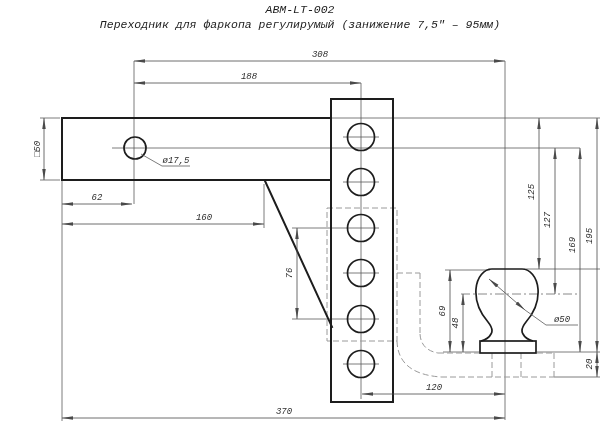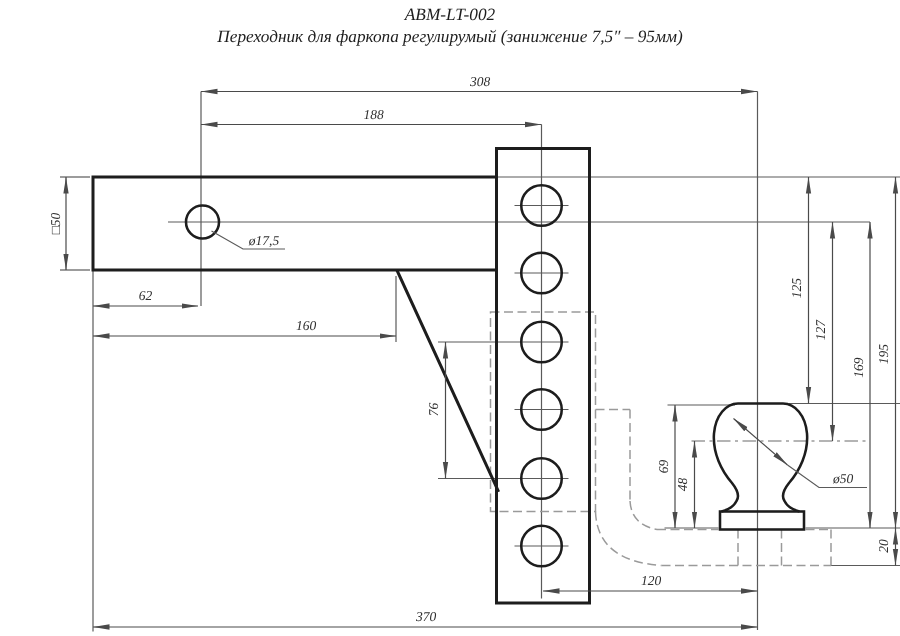--- a/index.html
+++ b/index.html
@@ -1,20 +1,20 @@
 <!DOCTYPE html>
 <html><head>
 <meta charset="utf-8">
 <style>
   html,body{margin:0;padding:0;background:#ffffff;}
   .sheet{
     position:relative;
     width:600px;height:424px;
     background:#ffffff;
-    font-family:Liberation Serif, serif;
+    font-family:Liberation Mono, monospace;
     overflow:hidden;
   }
   svg{display:block;}
   .thick{stroke:#1d1d1d;stroke-width:2;fill:none;stroke-linecap:square;}
   .med{stroke:#1d1d1d;stroke-width:1.7;fill:none;}
   .ext{stroke:#5a5a5a;stroke-width:.8;fill:none;}
   .dim{stroke:#4a4a4a;stroke-width:.8;fill:none;
        marker-start:url(#arr);marker-end:url(#arr);}
   .hid{stroke:#9a9a9a;stroke-width:1;fill:none;stroke-dasharray:6 3;}
   .cdash{stroke:#6a6a6a;stroke-width:.8;fill:none;stroke-dasharray:9 3 2 3;}

